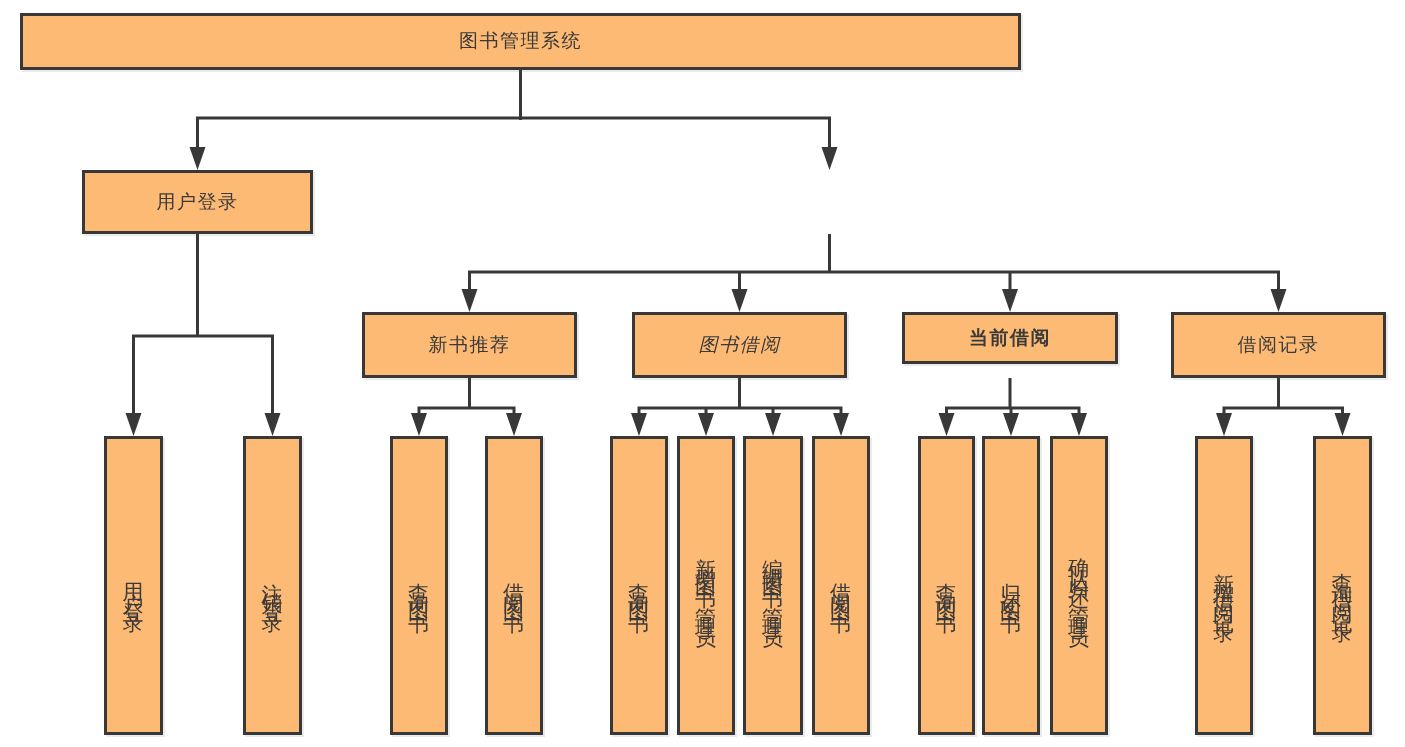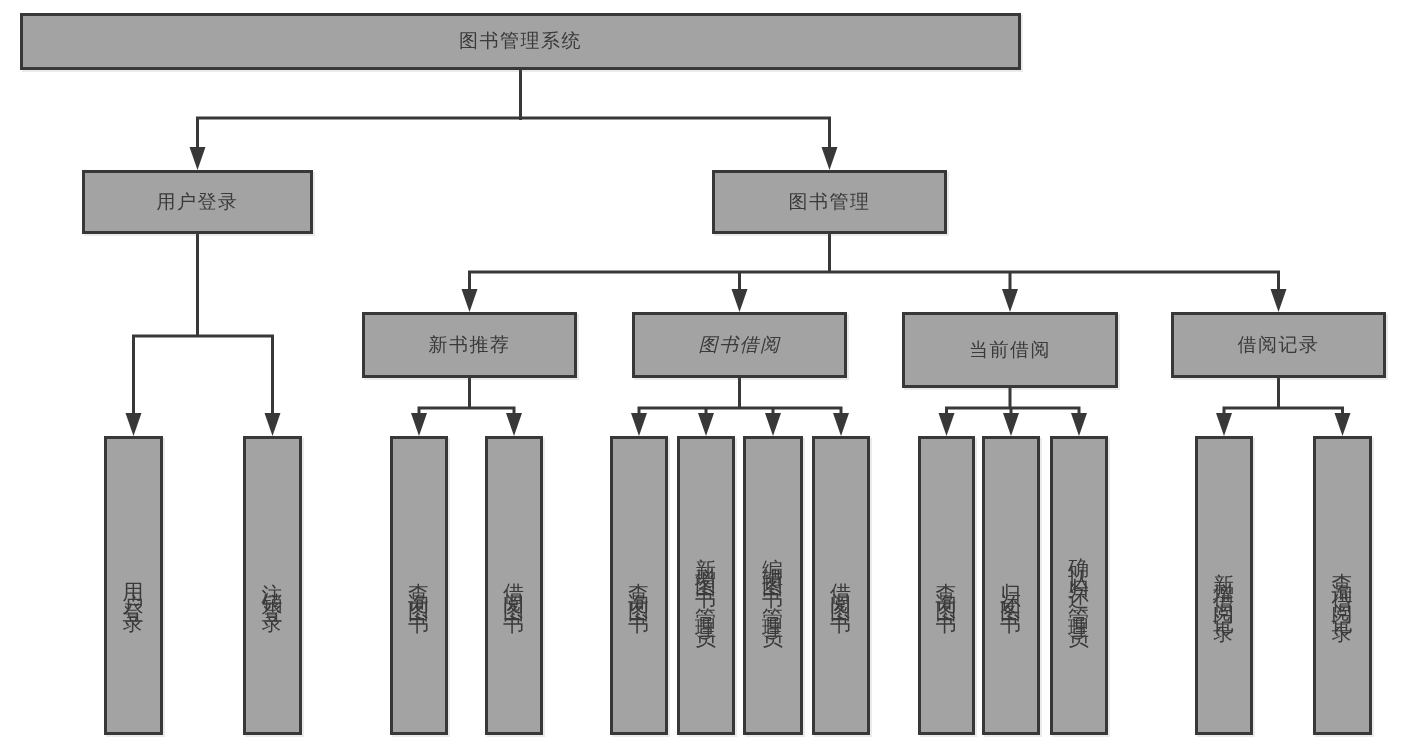--- a/index.html
+++ b/index.html
@@ -12,21 +12,21 @@
     font-family: "Liberation Sans", "DejaVu Sans", sans-serif;
     overflow: hidden;
   }
   .connectors {
     position: absolute;
     left: 0; top: 0;
     width: 1405px; height: 747px;
   }
   .box {
     position: absolute;
-    background: #a3a3a3;
+    background: #fdba74;
     border: 3px solid #383838;
     display: flex;
     align-items: center;
     justify-content: center;
     color: #3a3a3a;
     box-shadow: 2px 2px 0 rgba(90,90,90,0.12);
   }
   .hbox span {
     font-size: 19px;
     letter-spacing: 1.5px;
@@ -101,31 +101,28 @@
     </g>
   </svg>
 
   <div class="box hbox" style="left:20px; top:13px; width:1001px; height:57px;">
     <span>图书管理系统</span>
   </div>
 
   <div class="box hbox" style="left:82px; top:170px; width:231px; height:64px;">
     <span>用户登录</span>
   </div>
-  <div class="box hbox" style="left:712px; top:170px; width:235px; height:64px;">
-    <span>图书管理</span>
-  </div>
 
   <div class="box hbox" style="left:362px; top:312px; width:215px; height:66px;text-align:right;">
     <span>新书推荐</span>
   </div>
   <div class="box hbox" style="left:632px; top:312px; width:215px; height:66px;font-style:italic;">
     <span>图书借阅</span>
   </div>
-  <div class="box hbox" style="left:902px; top:312px; width:216px; height:76px;">
+  <div class="box hbox" style="left:902px; top:312px; width:216px; height:52px;font-weight:bold;">
     <span>当前借阅</span>
   </div>
   <div class="box hbox" style="left:1171px; top:312px; width:215px; height:66px;">
     <span>借阅记录</span>
   </div>
 
   <div class="box vbox" style="left:104px; top:436px; width:59px; height:299px;">
     <span>用户登录</span>
   </div>
   <div class="box vbox" style="left:243px; top:436px; width:59px; height:299px;">

